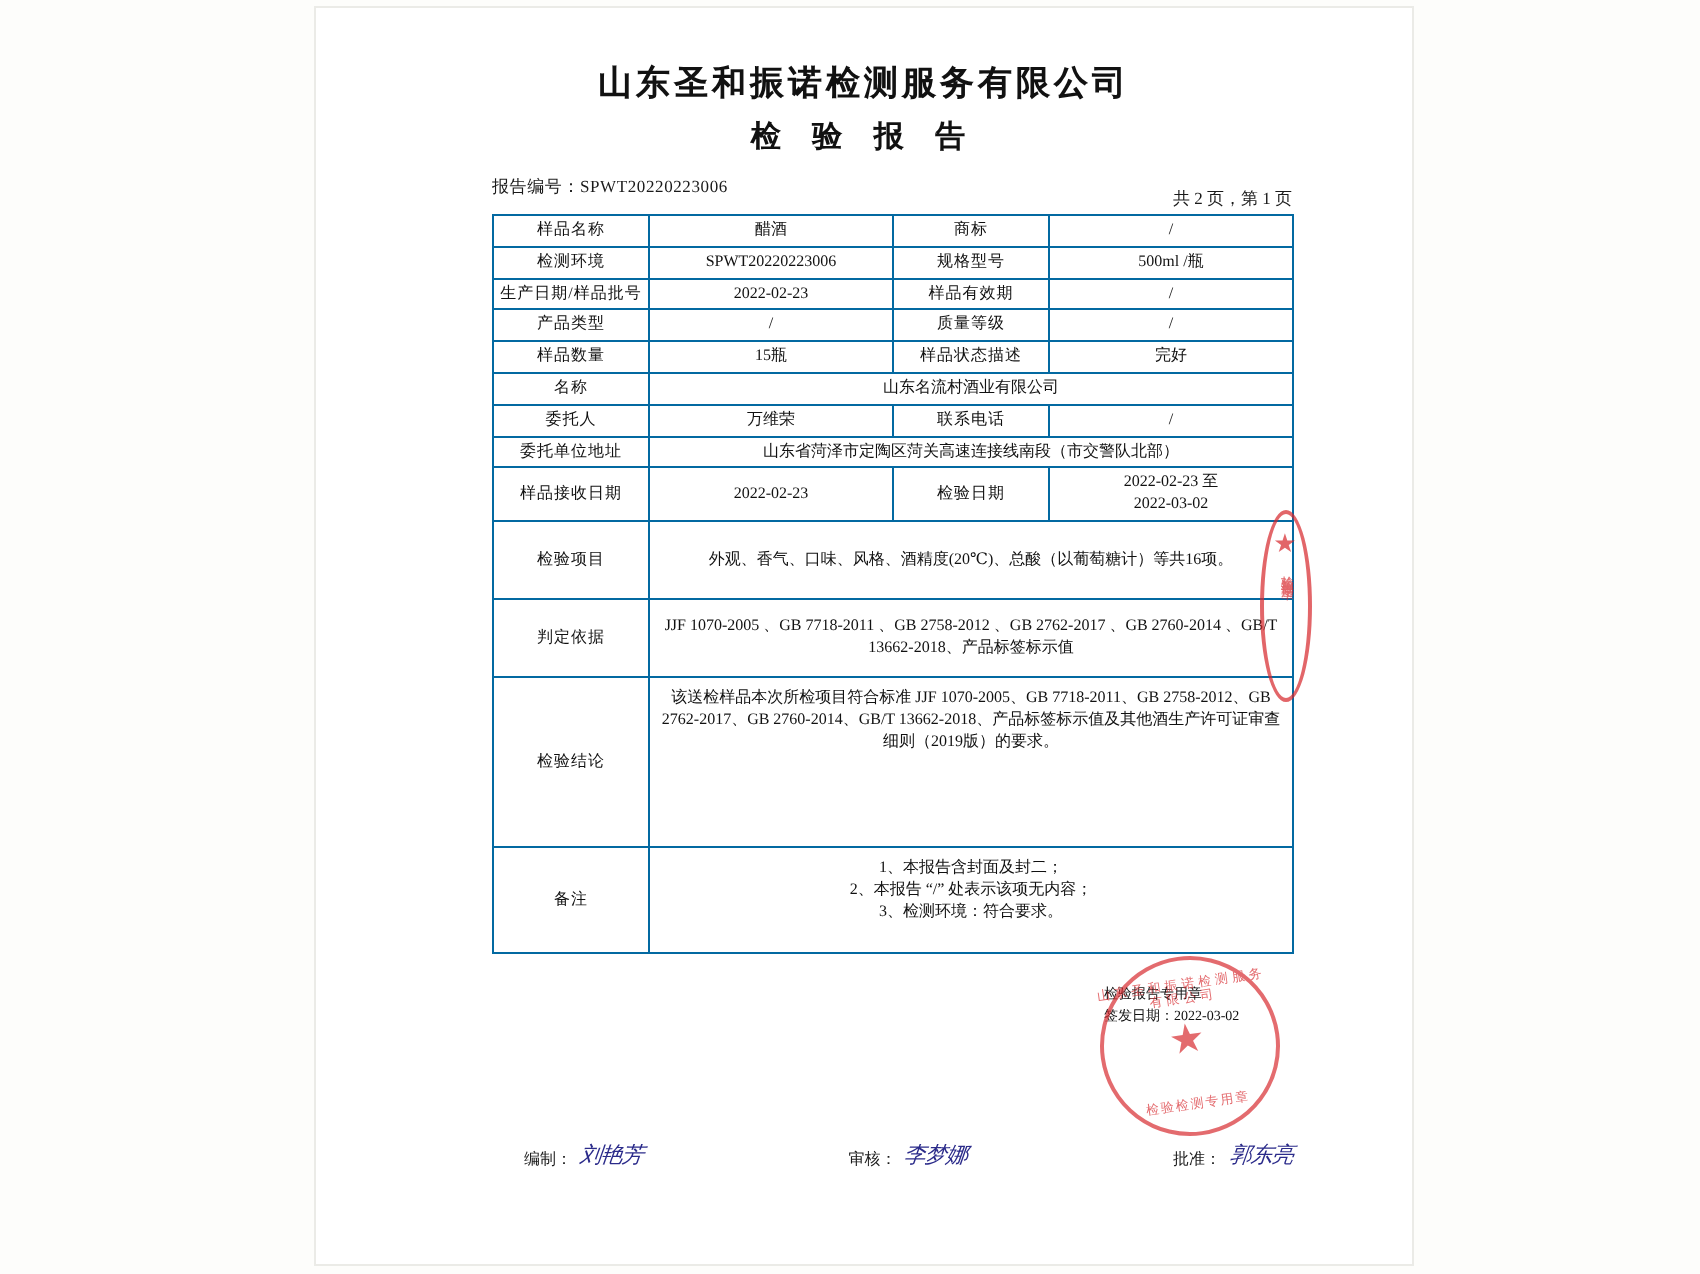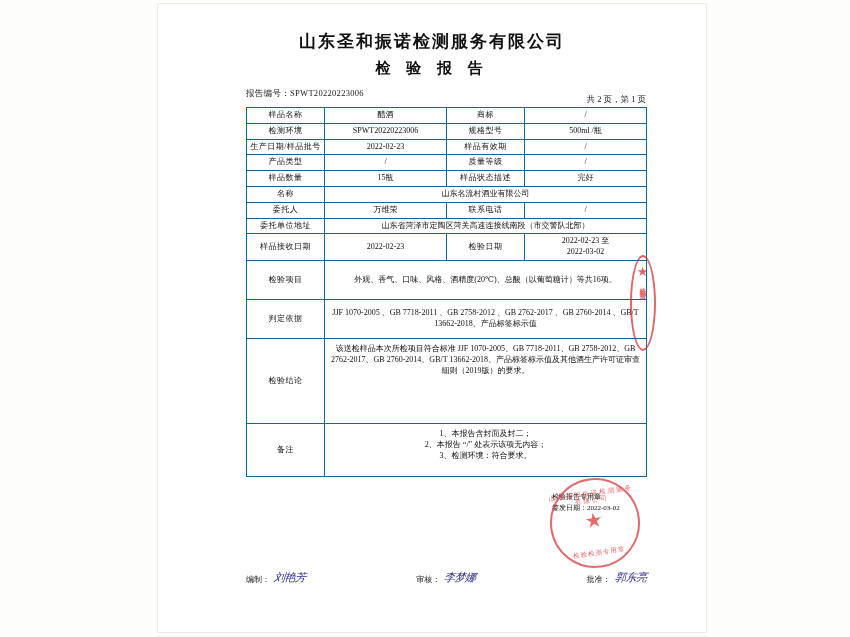--- a/index.html
+++ b/index.html
@@ -110,21 +110,21 @@
     top: 566px;
     width: 400px;
     display: flex;
     justify-content: space-between;
     font-size: 8px;
   }
   .sig {
     display: flex;
     align-items: flex-end;
   }
-  .sig .sig-label { margin-right: 4px; }
+  .sig .sig-label { margin-right: 4px; margin-left: 16px; }
   .sig .sig-name {
     font-family: "Liberation Serif", serif;
     color: #2b2b8a;
     font-size: 11px;
     font-style: italic;
     transform: skewX(-6deg);
     letter-spacing: -0.5px;
   }
   
   .seal-round {

